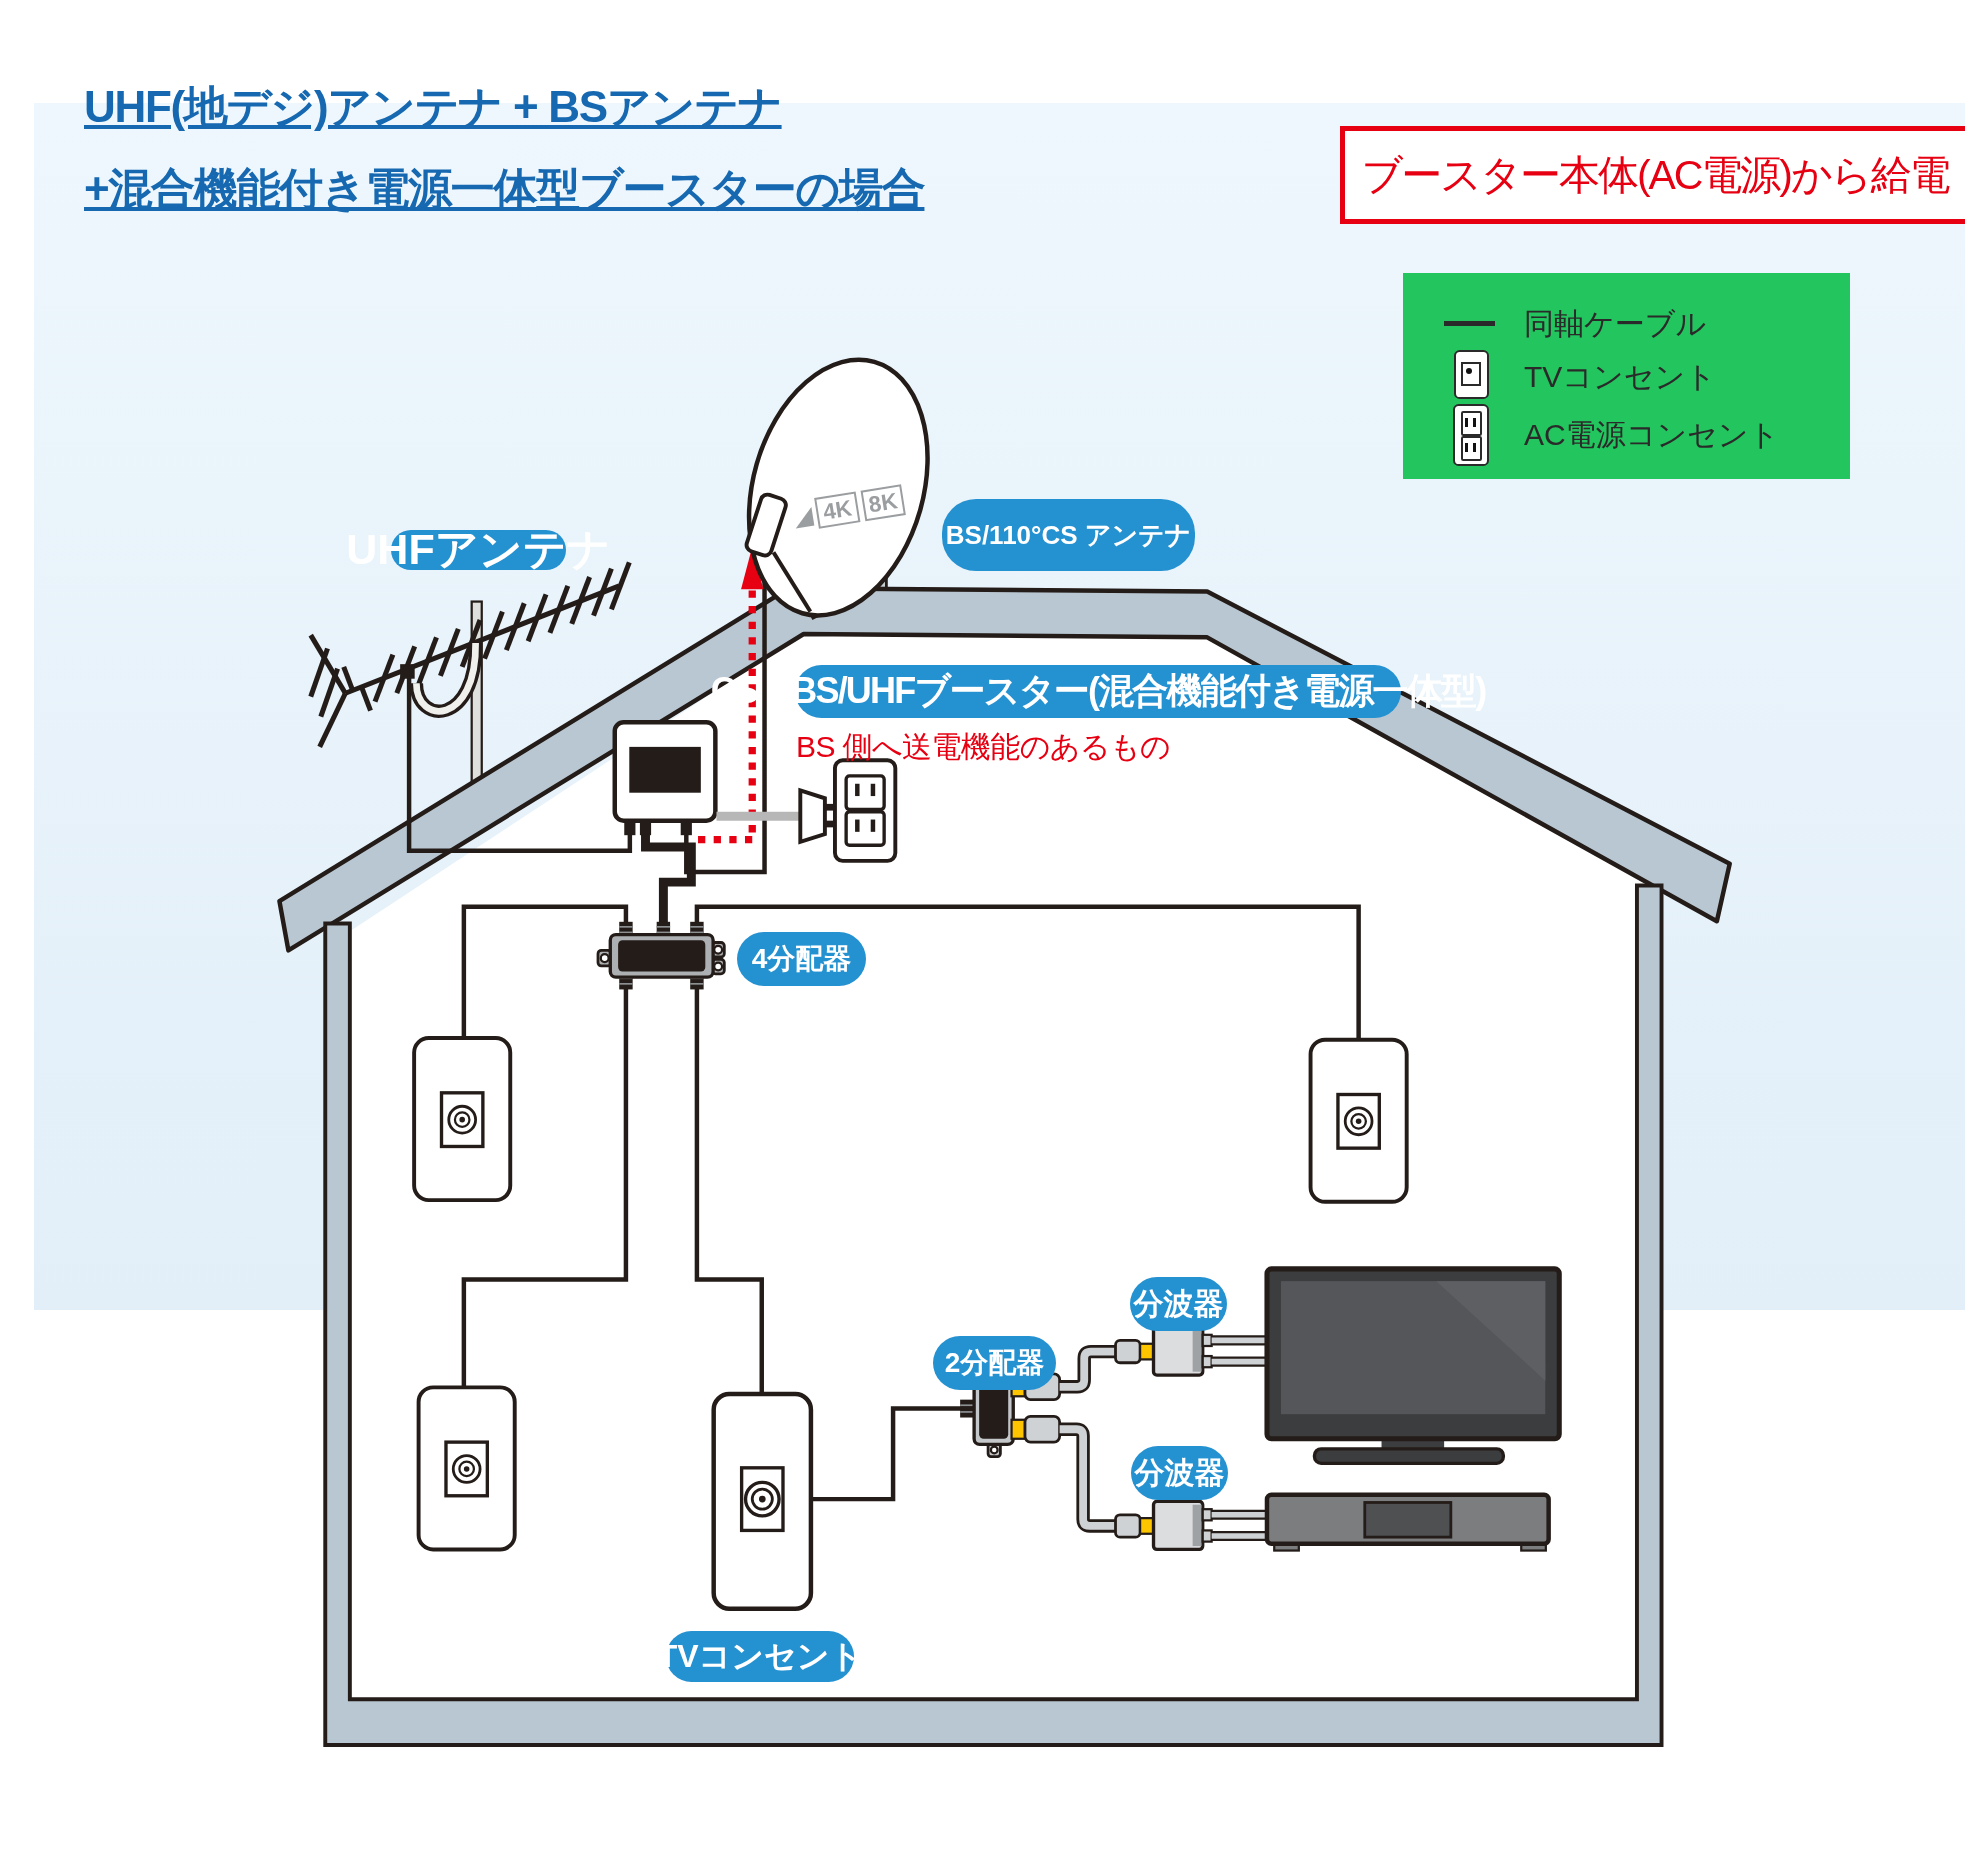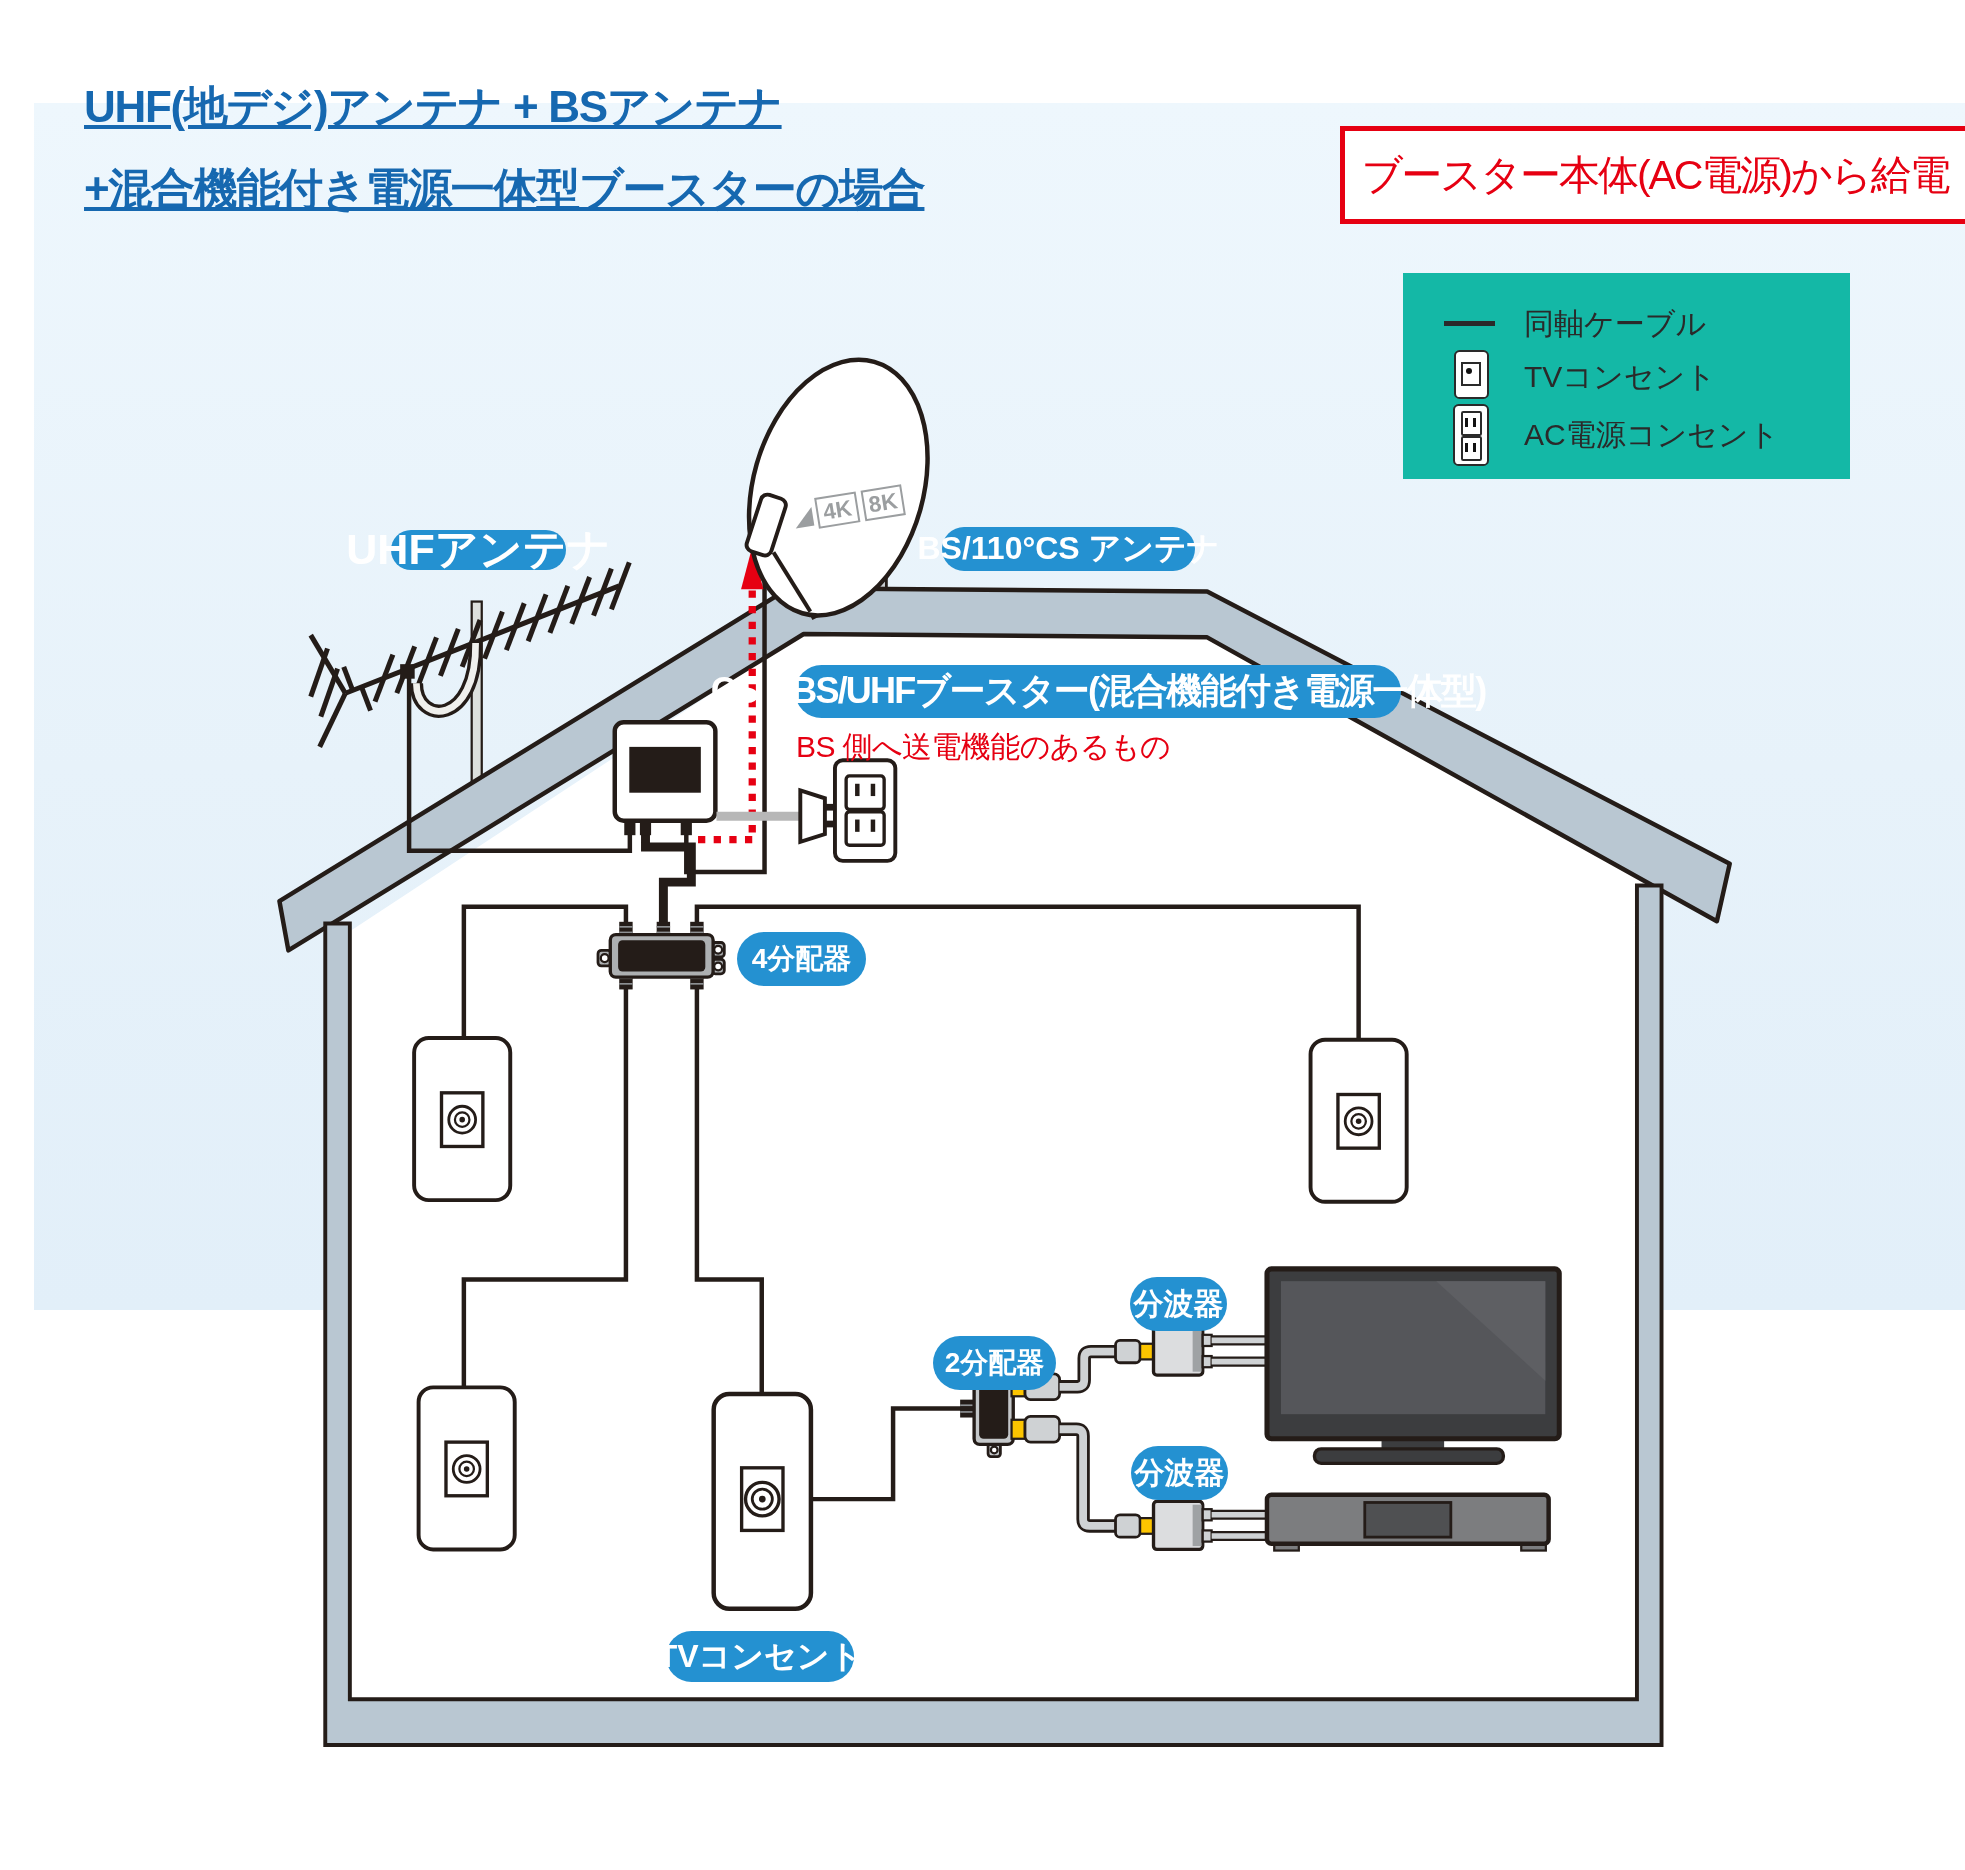--- a/index.html
+++ b/index.html
@@ -5,21 +5,21 @@
   html,body{margin:0;padding:0;}
   body{width:1965px;height:1871px;position:relative;background:#ffffff;
        font-family:"Liberation Sans","DejaVu Sans",sans-serif;overflow:hidden;}
   .abs{position:absolute;}
   .sky{left:34px;top:103px;width:1932px;height:1207px;
        background:linear-gradient(180deg,#eef7fd 0%,#e7f2fa 55%,#e2eff9 100%);}
   .title-line{color:#1668b0;font-weight:bold;font-size:44px;letter-spacing:-0.03em;white-space:nowrap;text-decoration:underline;}
   .power-note{left:1340px;top:126px;width:620px;height:88px;border:5.6px solid #e60012;background:#fff;
        display:flex;align-items:center;justify-content:center;}
   .power-note span{color:#e60012;font-weight:normal;font-size:41px;letter-spacing:-0.05em;white-space:nowrap;}
-  .legend{left:1403px;top:273px;width:447px;height:206px;background:#14b8a6;}
+  .legend{left:1403px;top:273px;width:447px;height:206px;background:#22c55e;}
   .legend-label{position:absolute;left:121px;color:#2a2a2a;font-size:30px;font-weight:500;white-space:nowrap;}
   .pill{position:absolute;background:#2491d1;color:#fff;font-weight:bold;border-radius:34px;
         display:flex;align-items:center;justify-content:center;white-space:nowrap;}
   .rednote{color:#e60012;font-weight:normal;font-size:30px;letter-spacing:-0.02em;white-space:nowrap;}
   .coax-line-icon{position:absolute;left:41px;top:48px;width:51px;height:5px;background:#2a2a2a;}
   .tvout-icon{position:absolute;left:51px;top:77px;width:31px;height:45px;border:2.8px solid #2a2a2a;border-radius:5.6px;background:#fff;}
   .tvout-icon .inner{position:absolute;left:5px;top:9.5px;width:15.6px;height:20px;border:2.2px solid #2a2a2a;background:#fff;}
   .tvout-icon .dot{position:absolute;left:9.5px;top:15.6px;width:6.7px;height:6.7px;border-radius:50%;background:#111;}
   .ac-icon{position:absolute;left:50px;top:131px;width:32px;height:58px;border:2.8px solid #2a2a2a;border-radius:5.6px;background:#fff;}
   .ac-icon .sock{position:absolute;left:5.6px;width:17px;height:21px;border:2.2px solid #2a2a2a;border-radius:2.2px;}
@@ -273,21 +273,21 @@
   </div>
   <div class="legend-label" style="top:142px">AC電源コンセント</div>
 </div>
 
 <div class="abs dish-logo">
   <span class="tri">◢</span>
   <span class="kbox">4K</span>
   <span class="kbox">8K</span>
 </div>
 
-<div class="pill" style="left:942px;top:527px;width:253px;height:44px;font-size:32px">BS/110°CS アンテナ</div>
+<div class="pill" style="left:942px;top:499px;width:253px;height:72px;font-size:26px">BS/110°CS アンテナ</div>
 <div class="pill" style="left:391px;top:530px;width:175px;height:40px;font-size:43px">UHFアンテナ</div>
 <div class="pill" style="left:795px;top:665px;width:606px;height:53px;font-size:36px;letter-spacing:-0.05em">CS・BS/UHFブースター(混合機能付き電源一体型)</div>
 <div class="abs rednote" style="left:796px;top:727px">BS 側へ送電機能のあるもの</div>
 <div class="pill" style="left:737px;top:932px;width:129px;height:54px;font-size:28px">4分配器</div>
 <div class="pill" style="left:933px;top:1336px;width:123px;height:54px;font-size:28px">2分配器</div>
 <div class="pill" style="left:1130px;top:1277px;width:97px;height:54px;font-size:30px">分波器</div>
 <div class="pill" style="left:1131px;top:1446px;width:97px;height:54px;font-size:30px">分波器</div>
 <div class="pill" style="left:666px;top:1631px;width:188px;height:51px;font-size:32px">TVコンセント</div>
 
 

